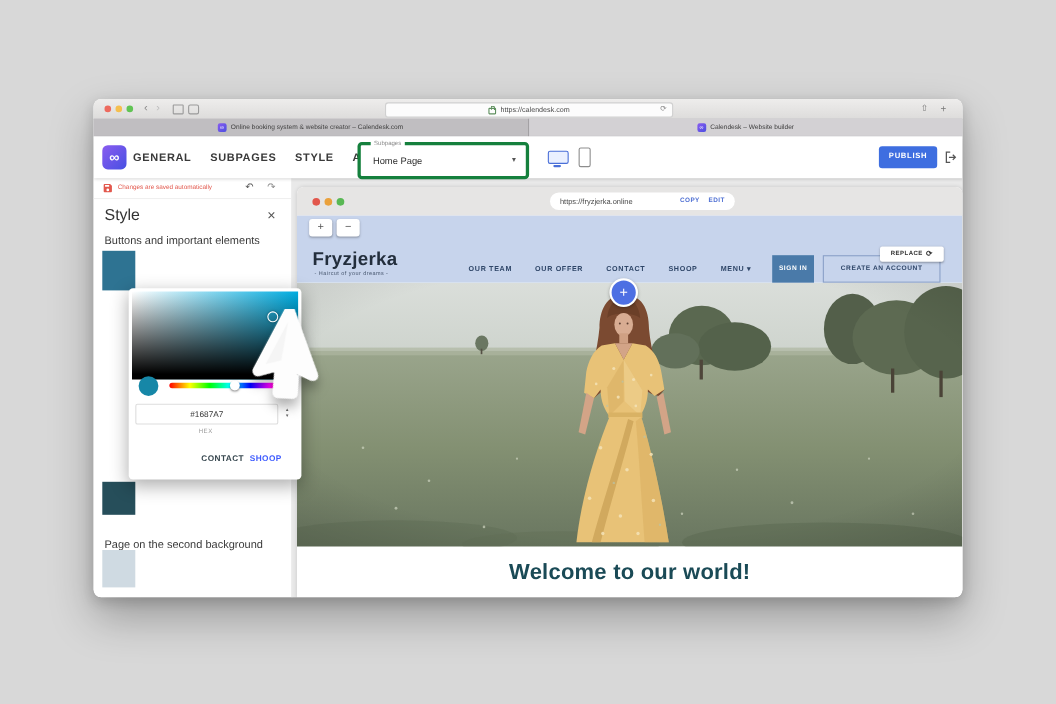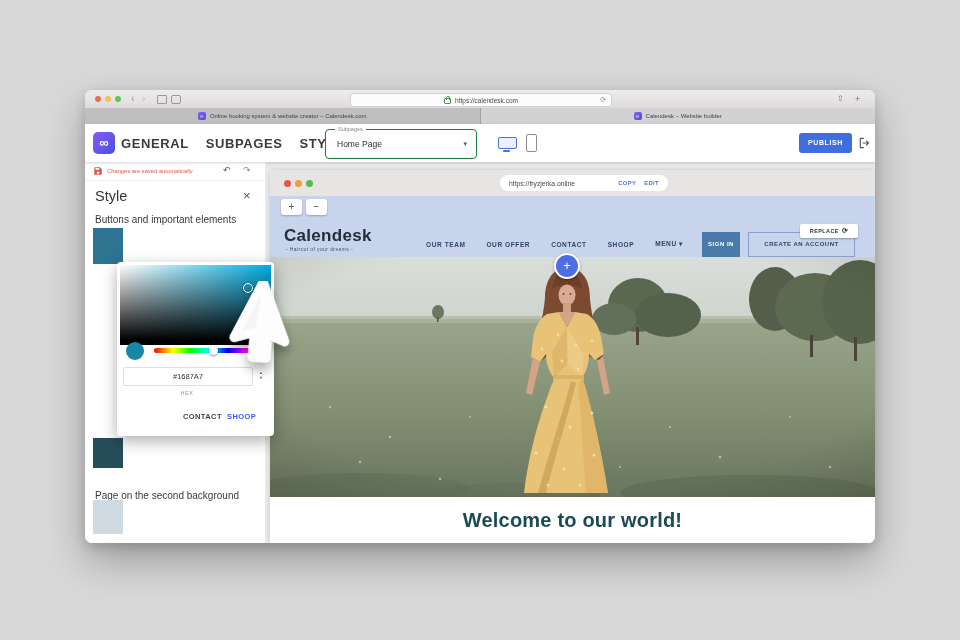--- a/index.html
+++ b/index.html
@@ -27,22 +27,22 @@
   .tab1{width:395px;background:#c0bec1;border-right:1px solid #a3a1a4;}
   .tab2{width:395px;background:#d3d1d4;}
   .favicon{width:8px;height:8px;border-radius:2px;background:linear-gradient(135deg,#8a5cf0,#4a4ee0);
            color:#fff;font-size:5px;line-height:8px;text-align:center;flex:0 0 auto;}
 
   .toolbar{left:0;top:34px;width:790px;height:38px;background:#fff;box-shadow:0 1px 3px rgba(0,0,0,.18);z-index:3;}
   .cd-logo{position:absolute;left:8px;top:8px;width:22px;height:22px;border-radius:5px;
            background:linear-gradient(135deg,#8a5cf0,#4750e2);color:#fff;font-size:13px;font-weight:bold;
            text-align:center;line-height:21px;}
   .menu-row{position:absolute;left:36px;top:0;height:38px;display:flex;align-items:center;gap:17px;}
-  .menu-item{font-size:13px;font-weight:bold;color:#3a3a3a;letter-spacing:.6px;cursor:pointer;}
-  .select-box{position:absolute;left:240px;top:5px;width:150px;height:28px;border:1px solid #15803d;border-radius:4px;background:#fff;}
+  .menu-item{font-size:10px;font-weight:bold;color:#3a3a3a;letter-spacing:.6px;cursor:pointer;}
+  .select-box{position:absolute;left:240px;top:5px;width:150px;height:28px;border:3px solid #15803d;border-radius:4px;background:#fff;}
   .select-label{position:absolute;left:9px;top:-4px;background:#fff;padding:0 3px;font-size:5.5px;color:#8a8a8a;}
   .select-value{position:absolute;left:11px;top:0;height:28px;line-height:28px;font-size:8.5px;color:#2d2d2d;}
   .select-caret{position:absolute;right:9px;top:0;height:28px;line-height:28px;font-size:7px;color:#555;}
   .monitor{position:absolute;left:413px;top:13px;width:17px;height:10px;border:1.5px solid #4a6fd8;border-radius:2px;background:#eaf0ff;}
   .monitor::after{content:"";position:absolute;left:4px;bottom:-4px;width:7px;height:2px;background:#4a6fd8;border-radius:1px;}
   .phone{position:absolute;left:441px;top:10px;width:9px;height:16px;border:1.3px solid #8d8d8d;border-radius:2px;}
   .publish-btn{position:absolute;left:714px;top:9px;width:53px;height:20px;background:#3e6ee0;border-radius:3px;
                color:#fff;font-size:7px;font-weight:bold;letter-spacing:.6px;text-align:center;line-height:20px;cursor:pointer;}
 
   
@@ -214,21 +214,21 @@
         <div class="pv-pill">
           <span class="pv-url">https://fryzjerka.online</span>
           <span class="pv-link">COPY</span>
           <span class="pv-link">EDIT</span>
         </div>
       </div>
 
       <div class="site-nav">
         <div class="zoom-btn" style="left:11px;">+</div>
         <div class="zoom-btn" style="left:36px;">−</div>
-        <div class="site-logo">Calendesk</div>
+        <div class="site-logo">Fryzjerka</div>
         <div class="site-tagline">- Haircut of your dreams -</div>
         <div class="nav-links">
           <span class="nav-link">OUR TEAM</span>
           <span class="nav-link">OUR OFFER</span>
           <span class="nav-link">CONTACT</span>
           <span class="nav-link">SHOOP</span>
           <span class="nav-link">
             <span>MENU</span>
             <span>▾</span>
           </span>

